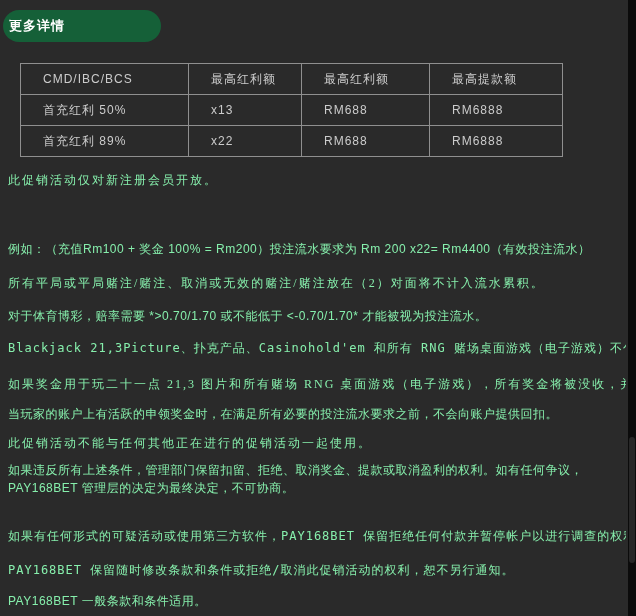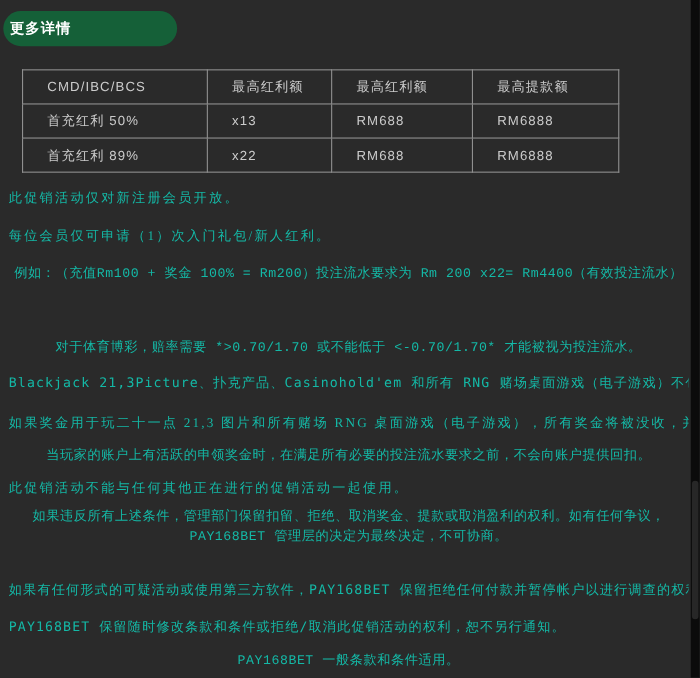--- a/index.html
+++ b/index.html
@@ -46,28 +46,28 @@
     white-space:nowrap;
   }
   .bonus-table .c1{width:145px;}
   .bonus-table .c2{width:90px;}
   .bonus-table .c3{width:105px;font-family:Liberation Mono, monospace;}
   .bonus-table .c4{width:110px;}
   
   .term{
     position:absolute;left:8px;right:2px;
     margin:0;
-    color:#14b8a6;
+    color:#86efac;
     font-size:12px;
     line-height:16px;
     white-space:nowrap;
     overflow:hidden;
   }
   .term.wrap{white-space:normal;line-height:18px;}
-  .f-sans{font-family:Liberation Mono, monospace;letter-spacing:0.5px;text-align:center;}
+  .f-sans{font-family:Liberation Sans, sans-serif;letter-spacing:0.5px;}
   .f-serif{font-family:"Liberation Serif", serif;letter-spacing:2px;}
   .f-mono{font-family:"DejaVu Sans Mono", monospace;letter-spacing:1px;}
   .p1{top:172px}.p2{top:206px}.p3{top:241px}.p4{top:275px}
   .p5{top:308px}.p6{top:340px}.p7{top:376px}.p8{top:406px}
   .p9{top:435px}.p10{top:461px}.p11{top:528px}.p12{top:562px}
   .p13{top:593px}
   
   .scrollbar{
     position:absolute;right:0;top:0;
     width:8px;height:616px;
@@ -106,22 +106,22 @@
       <tr>
         <td>首充红利 89%</td>
         <td>x22</td>
         <td>RM688</td>
         <td>RM6888</td>
       </tr>
     </tbody>
   </table>
 
   <p class="term p1 f-serif">此促销活动仅对新注册会员开放。</p>
-  <p class="term p2 f-serif">每位会员仅可申请（1）次入门礼包/新人红利。</p>
   <p class="term p3 f-sans">例如：（充值Rm100 + 奖金 100% = Rm200）投注流水要求为 Rm 200 x22= Rm4400（有效投注流水）</p>
+  <p class="term p4 f-serif">所有平局或平局赌注/赌注、取消或无效的赌注/赌注放在（2）对面将不计入流水累积。</p>
   <p class="term p5 f-sans">对于体育博彩，赔率需要 *&gt;0.70/1.70 或不能低于 &lt;-0.70/1.70* 才能被视为投注流水。</p>
   <p class="term p6 f-mono">Blackjack 21,3Picture、扑克产品、Casinohold'em 和所有 RNG 赌场桌面游戏（电子游戏）不包括在内，不适用于此促</p>
   <p class="term p7 f-serif">如果奖金用于玩二十一点 21,3 图片和所有赌场 RNG 桌面游戏（电子游戏），所有奖金将被没收，并且不计算营业额！</p>
   <p class="term p9 f-serif">此促销活动不能与任何其他正在进行的促销活动一起使用。</p>
   <p class="term p8 f-sans">当玩家的账户上有活跃的申领奖金时，在满足所有必要的投注流水要求之前，不会向账户提供回扣。</p>
   <p class="term p10 f-sans wrap">如果违反所有上述条件，管理部门保留扣留、拒绝、取消奖金、提款或取消盈利的权利。如有任何争议，PAY168BET 管理层的决定为最终决定，不可协商。</p>
   <p class="term p11 f-mono">如果有任何形式的可疑活动或使用第三方软件，PAY168BET 保留拒绝任何付款并暂停帐户以进行调查的权利。（所有礼</p>
   <p class="term p12 f-mono">PAY168BET 保留随时修改条款和条件或拒绝/取消此促销活动的权利，恕不另行通知。</p>
   <p class="term p13 f-sans">PAY168BET 一般条款和条件适用。</p>
 

